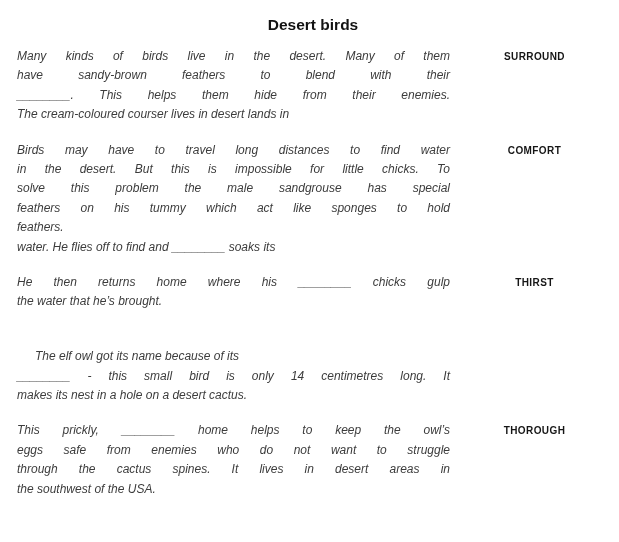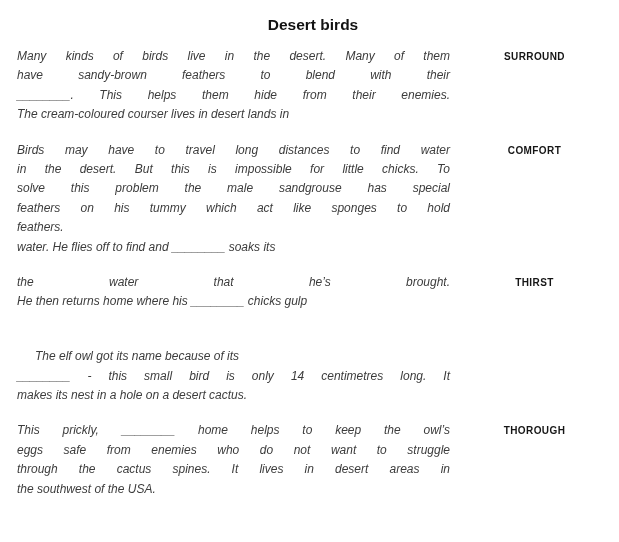--- a/index.html
+++ b/index.html
@@ -74,22 +74,22 @@
           <div class="pline">solve this problem the male sandgrouse has special</div>
           <div class="pline">feathers on his tummy which act like sponges to hold</div>
           <div class="pline">feathers.</div>
           <div class="pline">water. He flies off to find and ________ soaks its</div>
         </div>
     <div class="kw">COMFORT</div>
   </div>
 
   <div class="row" data-index="2">
     <div class="para">
+          <div class="pline">He then returns home where his ________ chicks gulp</div>
           <div class="pline">the water that he’s brought.</div>
-          <div class="pline">He then returns home where his ________ chicks gulp</div>
         </div>
     <div class="kw">THIRST</div>
   </div>
 
   <div class="row" data-index="3">
     <div class="para">
           <div class="pline"></div>
           <div class="pline">The elf owl got its name because of its</div>
           <div class="pline">________ - this small bird is only 14 centimetres long. It</div>
           <div class="pline">makes its nest in a hole on a desert cactus.</div>

